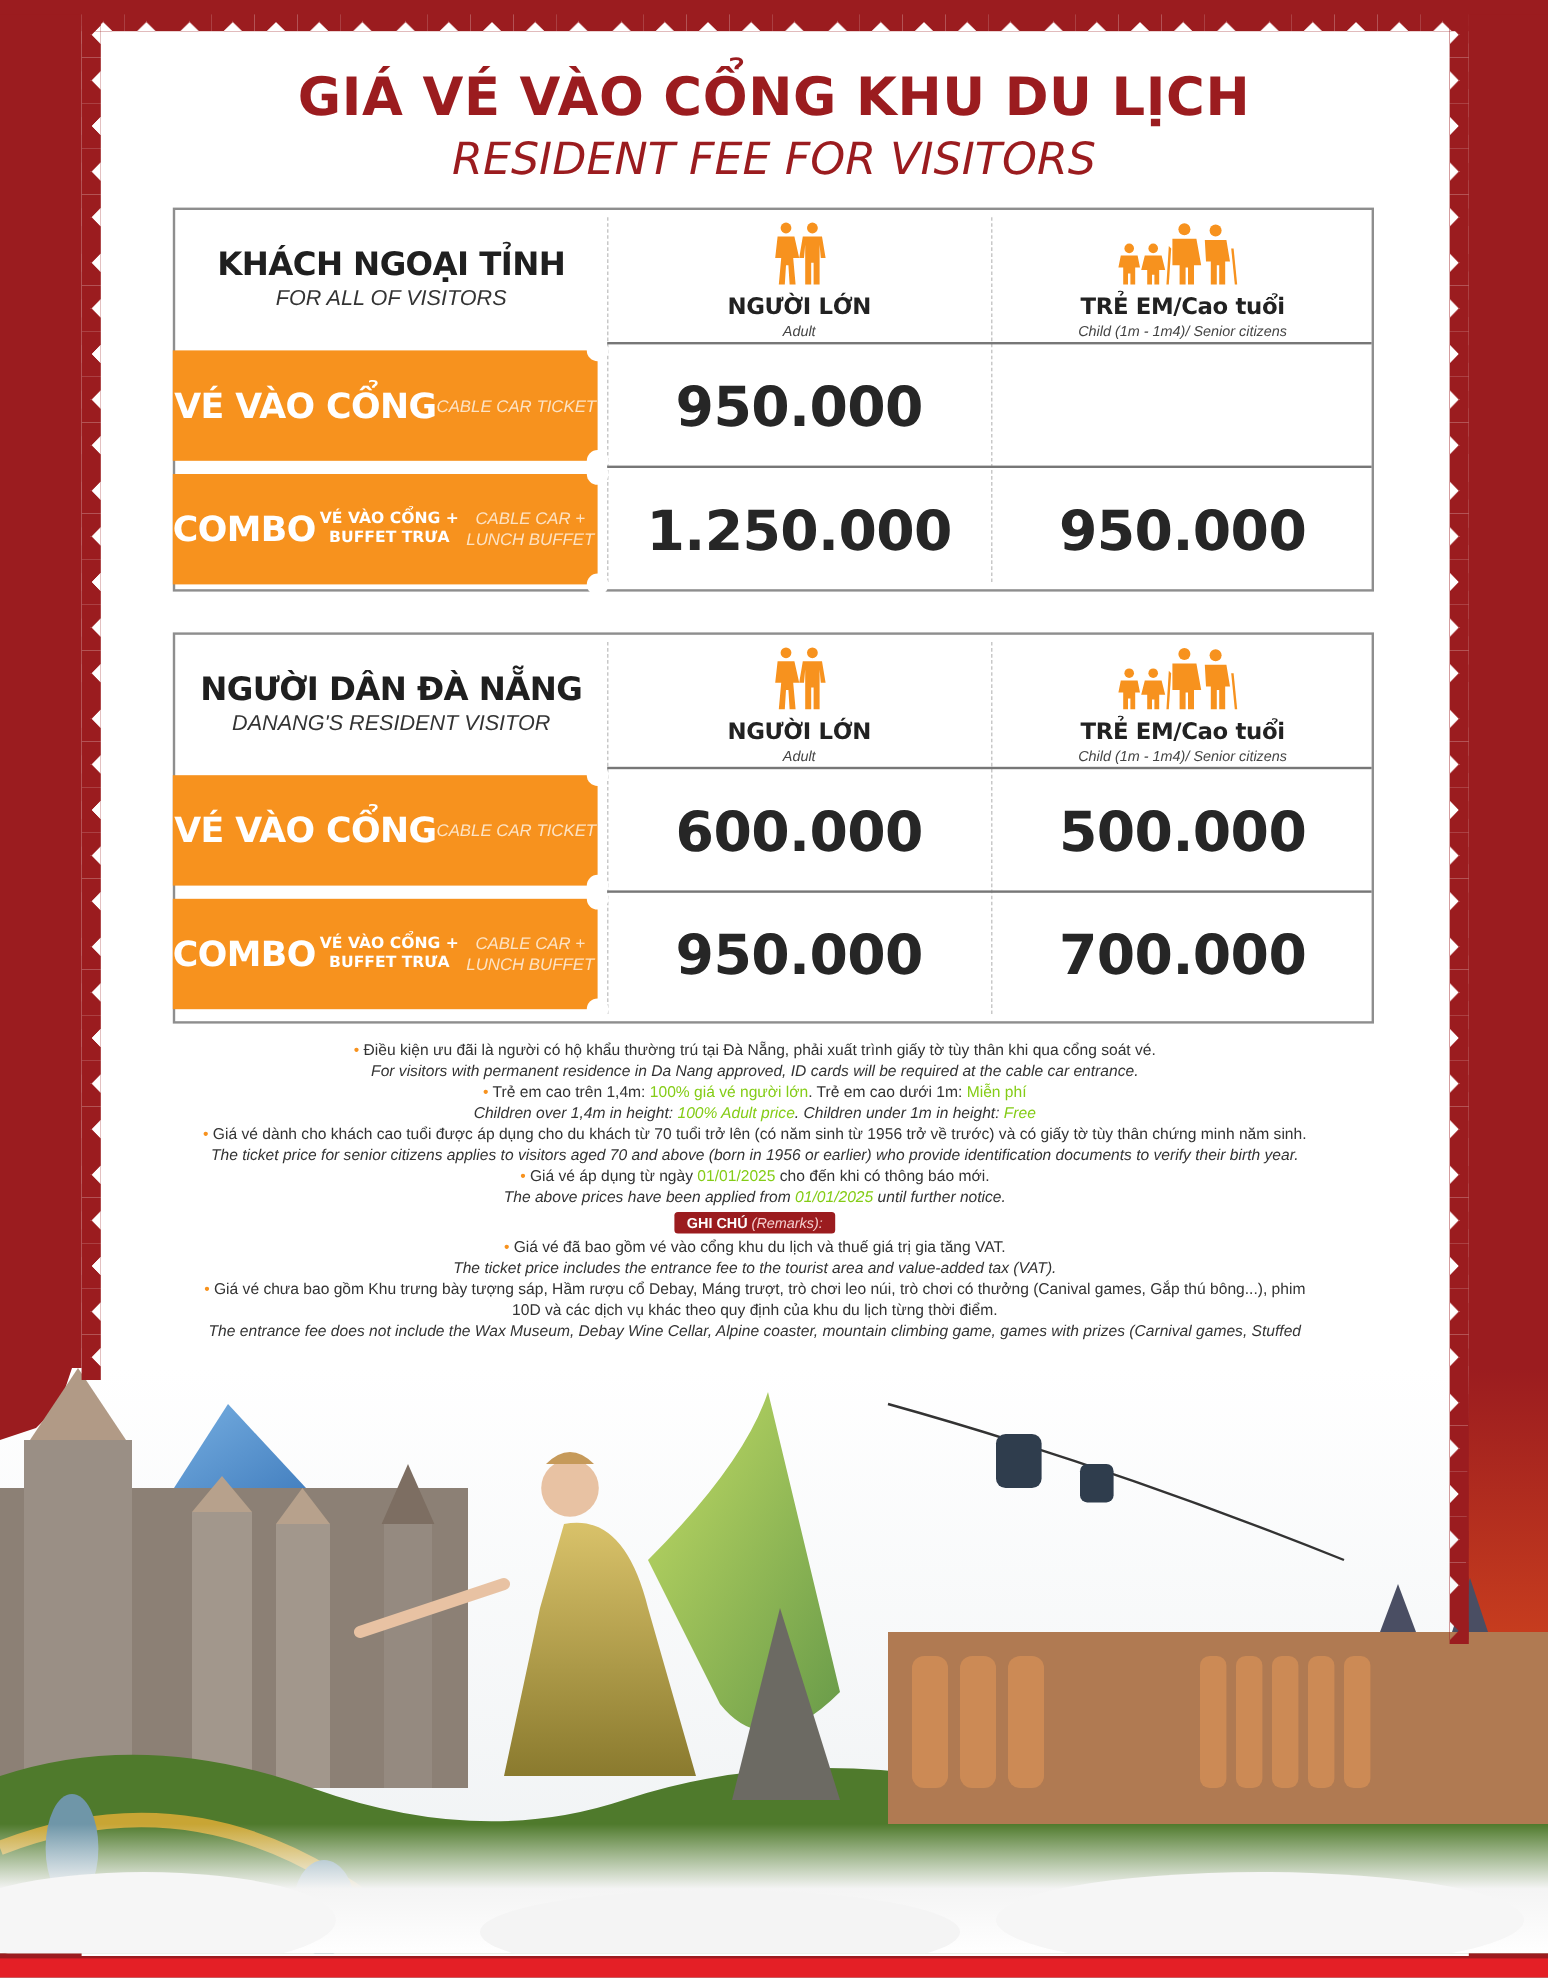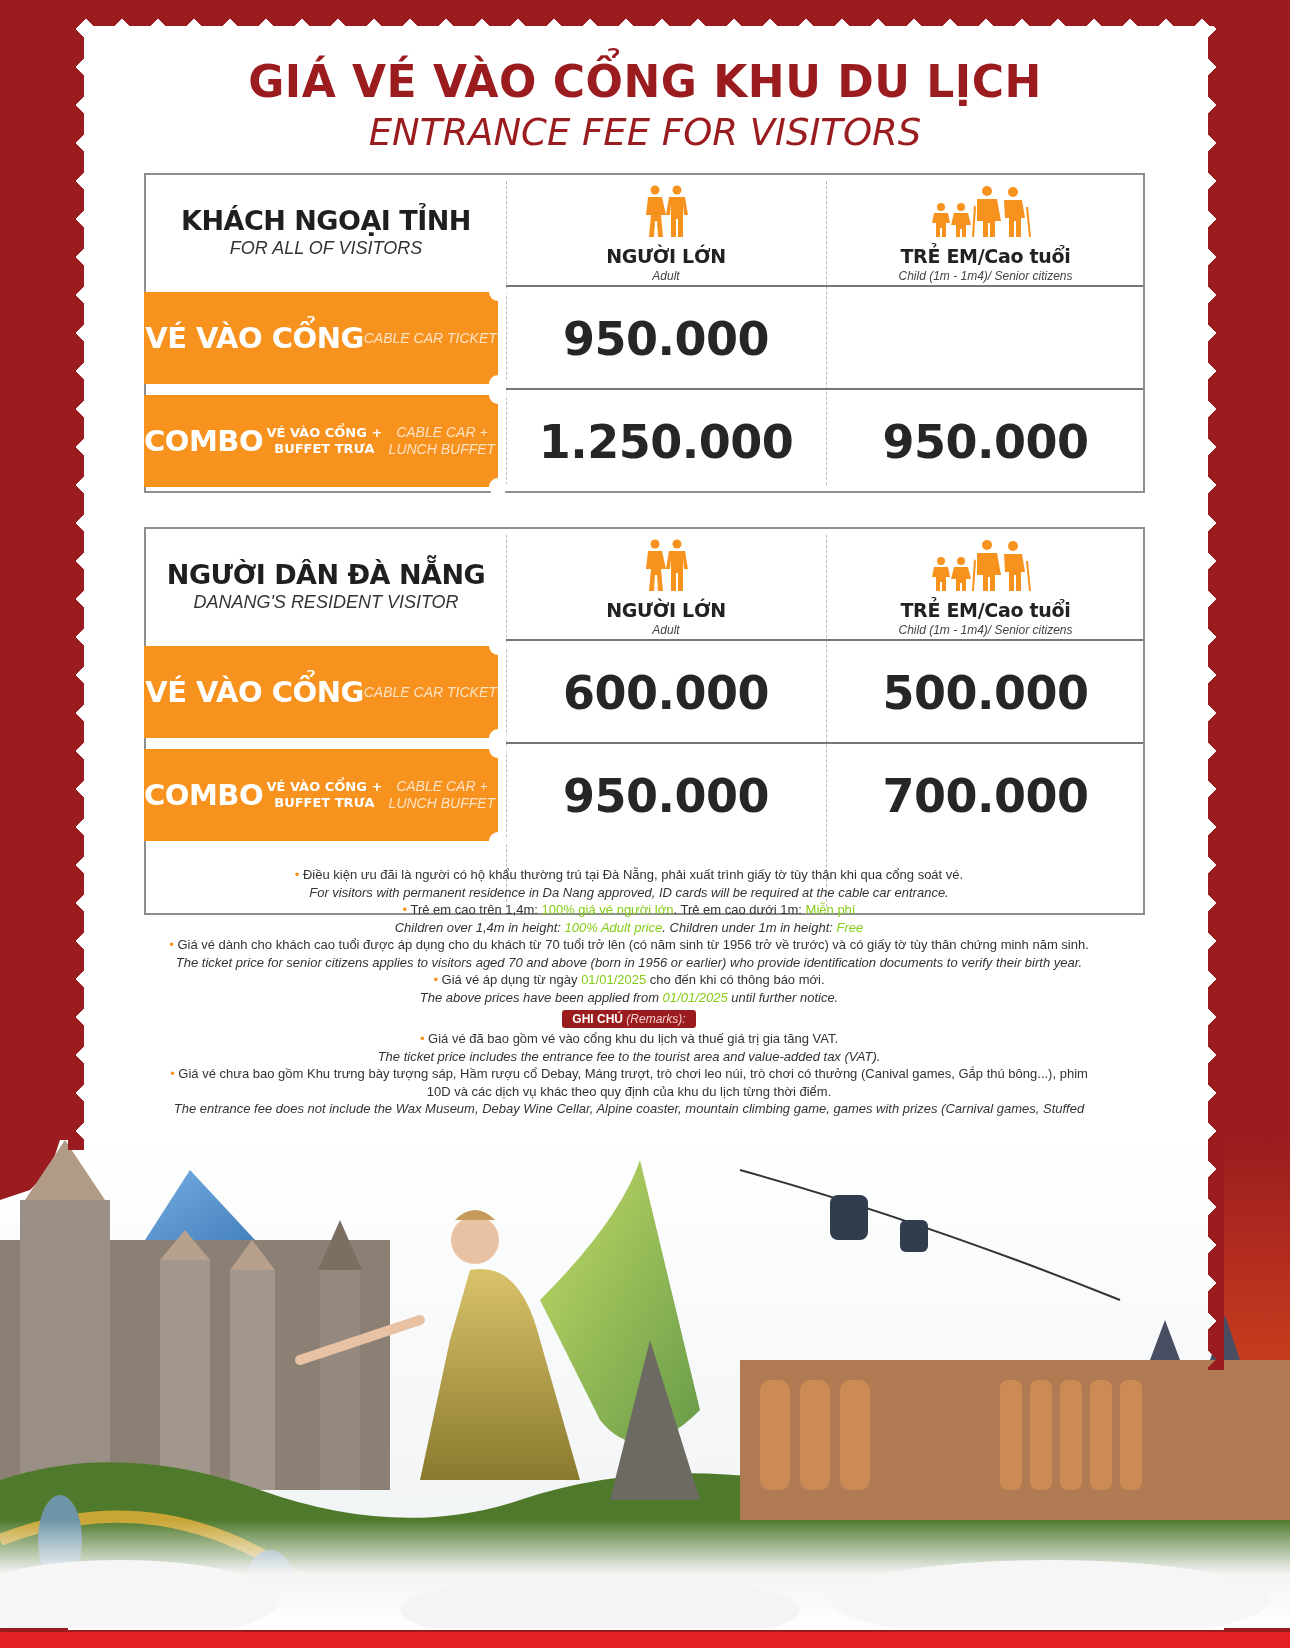--- a/index.html
+++ b/index.html
@@ -46,21 +46,21 @@
   .title-sub {
     color: #9b1c1f; font-style: italic; font-size: 37px; margin-top: 4px;
     font-family: "DejaVu Sans", sans-serif; font-weight: 400;
   }
 
   .fee-table {
     position: absolute; left: 144px; width: 1001px;
     border: 2px solid #8e8e8e; background: #fff; z-index: 3;
   }
   .fee-table.t1 { top: 173px; height: 320px; }
-  .fee-table.t2 { top: 527px; height: 388px; }
+  .fee-table.t2 { top: 527px; height: 326px; }
 
   .hdr-row { position: absolute; left: 0; top: 0; width: 100%; height: 112px; }
   .group-cell { position: absolute; left: 0; top: 0; width: 360px; height: 112px; text-align: center; padding-top: 30px; }
   .group-title { font-weight: 700; font-size: 27px; color: #1f1f1f; font-family: "DejaVu Sans", sans-serif; letter-spacing: -0.5px; }
   .group-sub { font-style: italic; font-size: 18px; color: #333; margin-top: 2px; }
 
   .col-hdr { position: absolute; top: 0; height: 112px; text-align: center; }
   .col-hdr.adult { left: 360px; width: 320px; }
   .col-hdr.child { left: 680px; width: 319px; }
   .col-icon { height: 56px; margin-top: 8px; display: flex; justify-content: center; align-items: flex-end; }
@@ -114,21 +114,21 @@
 <body>
 
 <div class="red-top-band"></div>
 <div class="panel"></div>
 <div class="zig-top"></div>
 <div class="zig-left"></div>
 <div class="zig-right"></div>
 
 <div class="title-block">
   <div class="title-main">GIÁ VÉ VÀO CỔNG KHU DU LỊCH</div>
-  <div class="title-sub">ENTRANCE FEE FOR VISITORS</div>
+  <div class="title-sub">RESIDENT FEE FOR VISITORS</div>
 </div>
 
 <div class="fee-table t1">
   <div class="vdash d1"></div>
   <div class="vdash d2"></div>
   <div class="hdr-row">
     <div class="group-cell">
       <div class="group-title">KHÁCH NGOẠI TỈNH</div>
       <div class="group-sub">FOR ALL OF VISITORS</div>
     </div>

